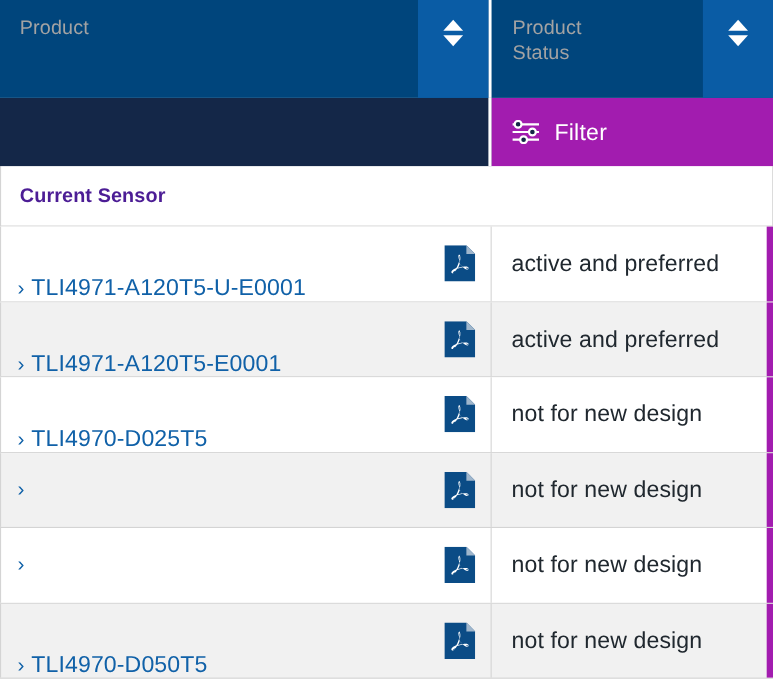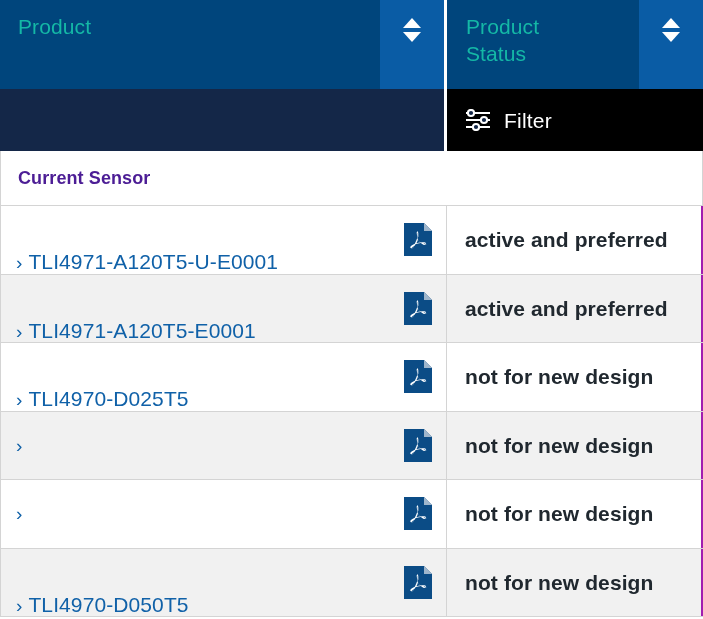--- a/index.html
+++ b/index.html
@@ -34,22 +34,22 @@
     display: flex;
     align-items: stretch;
     box-sizing: border-box;
     background: #00457c;
   }
   .th-product { width: 447px; border-right: 3px solid #ffffff; }
   .th-status  { width: 256px; }
 
   .th-label {
     flex: 1 1 auto;
-    color: #14b8a6;
-    font-size: 21px;
+    color: #a3a3a3;
+    font-size: 18px;
     line-height: 1.28;
     font-weight: 400;
     padding: 14px 0 0 18px;
     box-sizing: border-box;
     letter-spacing: 0.1px;
     white-space: pre-line;
   }
   .th-status .th-label { padding-left: 19px; }
 
   .sortbtn {
@@ -90,21 +90,21 @@
     box-sizing: border-box;
   }
   .filter-cell-empty {
     width: 447px;
     background: #142748;
     border-right: 3px solid #ffffff;
     box-sizing: border-box;
   }
   .filter-cell {
     width: 256px;
-    background: #000000;
+    background: #a21caf;
     display: flex;
     align-items: center;
     padding-left: 18px;
     box-sizing: border-box;
     cursor: pointer;
   }
   .filter-icon {
     width: 26px;
     height: 22px;
     flex: 0 0 26px;
@@ -156,25 +156,24 @@
     border-left: 1px solid #d4d4d4;
     border-right: 1px solid #d4d4d4;
     display: flex;
     align-items: center;
     padding: 0 14px 0 15px;
   }
   .cell-status {
     width: 256px;
     flex: 0 0 256px;
     box-sizing: border-box;
-    border-right: 2px solid #a21caf;
+    border-right: 6px solid #a21caf;
     display: flex;
     align-items: center;
     padding-left: 18px;
-    font-weight: bold;
   }
 
   .prodlink {
     display: flex;
     align-items: baseline;
     text-decoration: none;
     color: #1061a8;
     font-size: 21px;
     line-height: 1;
     letter-spacing: 0.1px;

